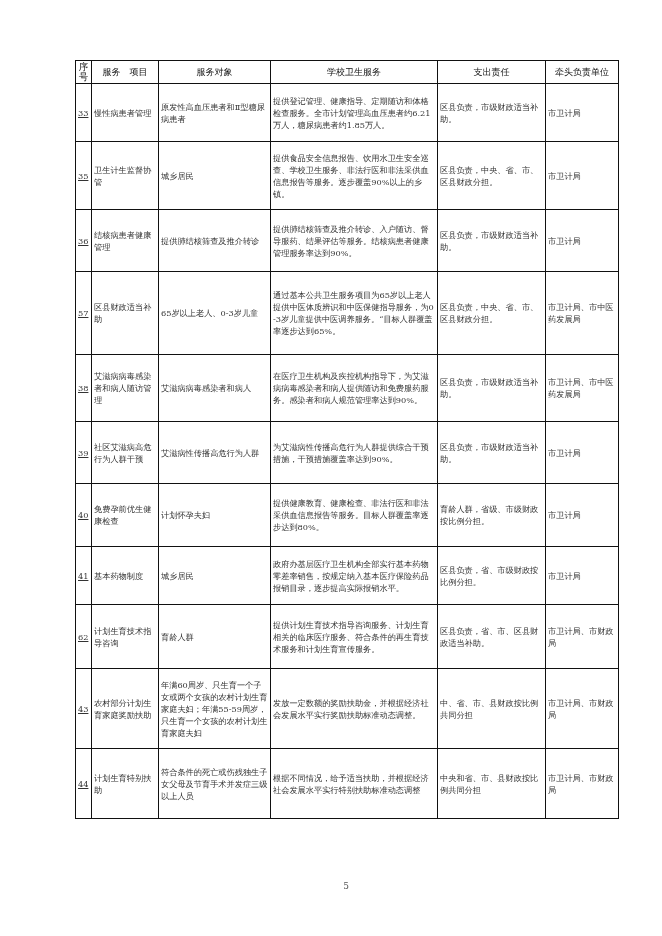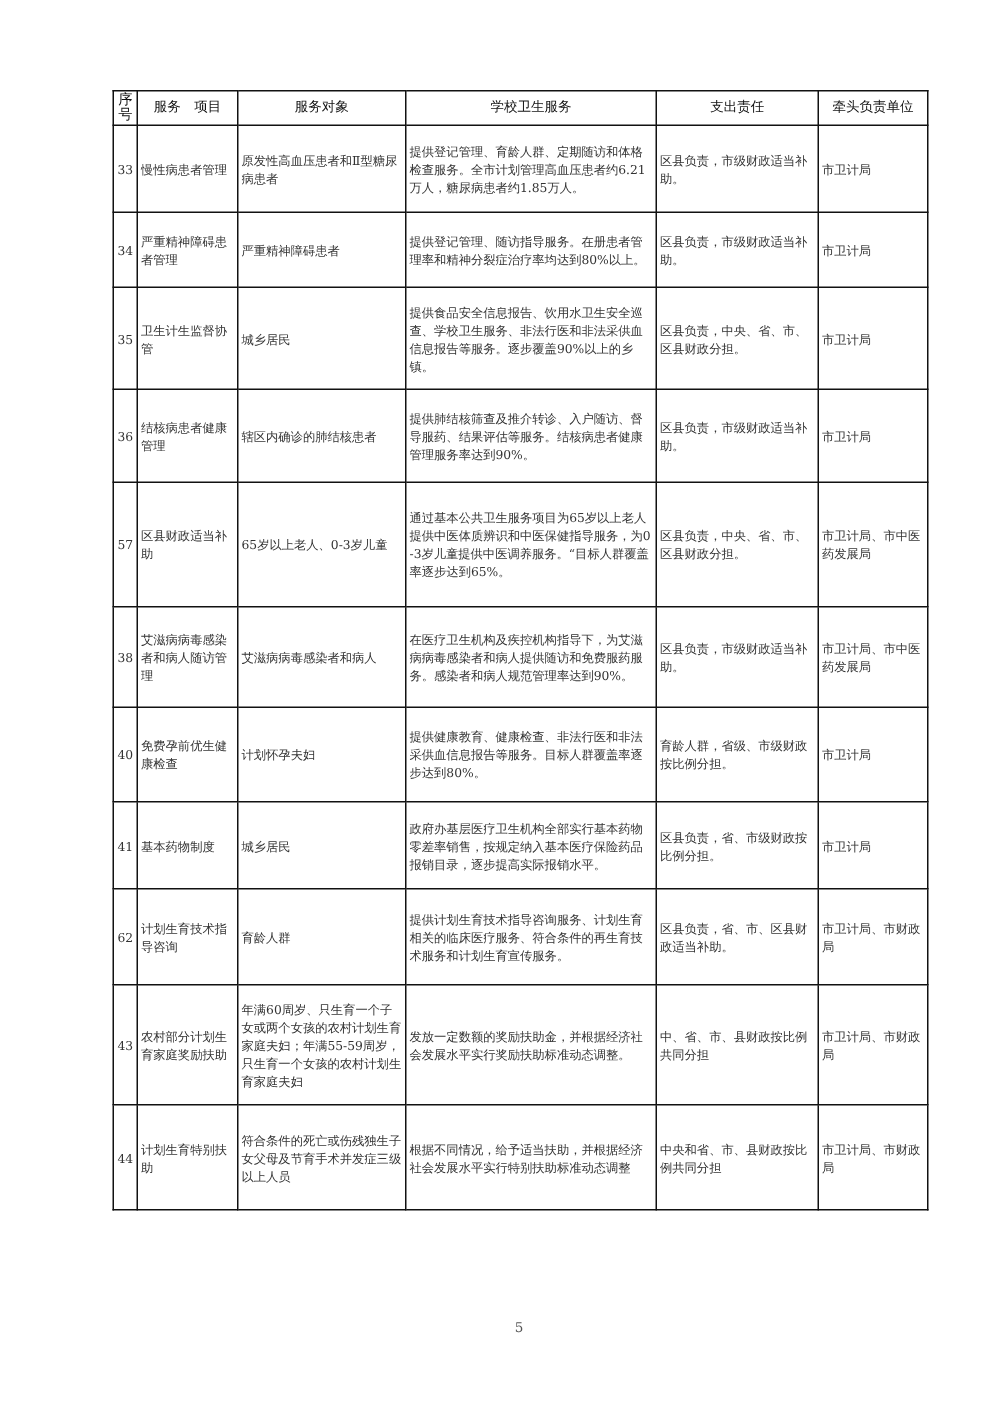--- a/index.html
+++ b/index.html
@@ -7,21 +7,21 @@
          font-family: "DejaVu Serif", "Liberation Serif", serif; color: #222; }
   .page { position: absolute; left: 15px; top: 0; width: 662px; height: 936px; }
   table.svc { position: absolute; left: 60px; top: 60px; border-collapse: collapse;
               table-layout: fixed; width: 543px; }
   table.svc td, table.svc th { border: 1.4px solid #111; font-size: 8.2px; line-height: 12px;
               padding: 1px 2px; vertical-align: middle; font-weight: normal; word-break: break-all;
               color: #333; }
   table.svc th { font-family: "DejaVu Sans", "Liberation Sans", sans-serif; font-size: 9px;
               text-align: center; color: #111; height: 20px; }
   table.svc th.seq { font-size: 9.5px; line-height: 10px; padding: 0; }
-  td.num { text-align: center; font-size: 8px; color: #444; }
+  td.num { text-align: left; font-size: 8px; color: #444; text-decoration: underline; }
   .page-number { position: absolute; top: 881px; left: 0; width: 662px; text-align: center;
                  font-size: 9px; color: #555; font-family: "DejaVu Serif", serif; }
 </style>
 </head>
 <body>
 
 <div class="page">
   <table class="svc">
     <colgroup>
       <col style="width:16px">
@@ -39,63 +39,63 @@
         <th>学校卫生服务</th>
         <th>支出责任</th>
         <th>牵头负责单位</th>
       </tr>
     </thead>
     <tbody>
       <tr style="height:58px">
         <td class="num">33</td>
         <td>慢性病患者管理</td>
         <td>原发性高血压患者和Ⅱ型糖尿病患者</td>
-        <td>提供登记管理、育龄人群、定期随访和体格检查服务。全市计划管理高血压患者约6.21万人，糖尿病患者约1.85万人。</td>
-        <td>区县负责，市级财政适当补助。</td>
-        <td>市卫计局</td>
-      </tr>
-      <tr style="height:50px">
-        <td class="num">34</td>
-        <td>严重精神障碍患者管理</td>
-        <td>严重精神障碍患者</td>
-        <td>提供登记管理、随访指导服务。在册患者管理率和精神分裂症治疗率均达到80%以上。</td>
+        <td>提供登记管理、健康指导、定期随访和体格检查服务。全市计划管理高血压患者约6.21万人，糖尿病患者约1.85万人。</td>
         <td>区县负责，市级财政适当补助。</td>
         <td>市卫计局</td>
       </tr>
       <tr style="height:68px">
         <td class="num">35</td>
         <td>卫生计生监督协管</td>
         <td>城乡居民</td>
         <td>提供食品安全信息报告、饮用水卫生安全巡查、学校卫生服务、非法行医和非法采供血信息报告等服务。逐步覆盖90%以上的乡镇。</td>
         <td>区县负责，中央、省、市、区县财政分担。</td>
         <td>市卫计局</td>
       </tr>
       <tr style="height:62px">
         <td class="num">36</td>
         <td>结核病患者健康管理</td>
-        <td>辖区内确诊的肺结核患者</td>
+        <td>提供肺结核筛查及推介转诊</td>
         <td>提供肺结核筛查及推介转诊、入户随访、督导服药、结果评估等服务。结核病患者健康管理服务率达到90%。</td>
         <td>区县负责，市级财政适当补助。</td>
         <td>市卫计局</td>
       </tr>
       <tr style="height:83px">
         <td class="num">57</td>
         <td>区县财政适当补助</td>
         <td>65岁以上老人、0-3岁儿童</td>
         <td>通过基本公共卫生服务项目为65岁以上老人提供中医体质辨识和中医保健指导服务，为0-3岁儿童提供中医调养服务。“目标人群覆盖率逐步达到65%。</td>
         <td>区县负责，中央、省、市、区县财政分担。</td>
         <td>市卫计局、市中医药发展局</td>
       </tr>
       <tr style="height:67px">
         <td class="num">38</td>
         <td>艾滋病病毒感染者和病人随访管理</td>
         <td>艾滋病病毒感染者和病人</td>
         <td>在医疗卫生机构及疾控机构指导下，为艾滋病病毒感染者和病人提供随访和免费服药服务。感染者和病人规范管理率达到90%。</td>
         <td>区县负责，市级财政适当补助。</td>
         <td>市卫计局、市中医药发展局</td>
+      </tr>
+      <tr style="height:62px">
+        <td class="num">39</td>
+        <td>社区艾滋病高危行为人群干预</td>
+        <td>艾滋病性传播高危行为人群</td>
+        <td>为艾滋病性传播高危行为人群提供综合干预措施，干预措施覆盖率达到90%。</td>
+        <td>区县负责，市级财政适当补助。</td>
+        <td>市卫计局</td>
       </tr>
       <tr style="height:63px">
         <td class="num">40</td>
         <td>免费孕前优生健康检查</td>
         <td>计划怀孕夫妇</td>
         <td>提供健康教育、健康检查、非法行医和非法采供血信息报告等服务。目标人群覆盖率逐步达到80%。</td>
         <td>育龄人群，省级、市级财政按比例分担。</td>
         <td>市卫计局</td>
       </tr>
       <tr style="height:58px">

